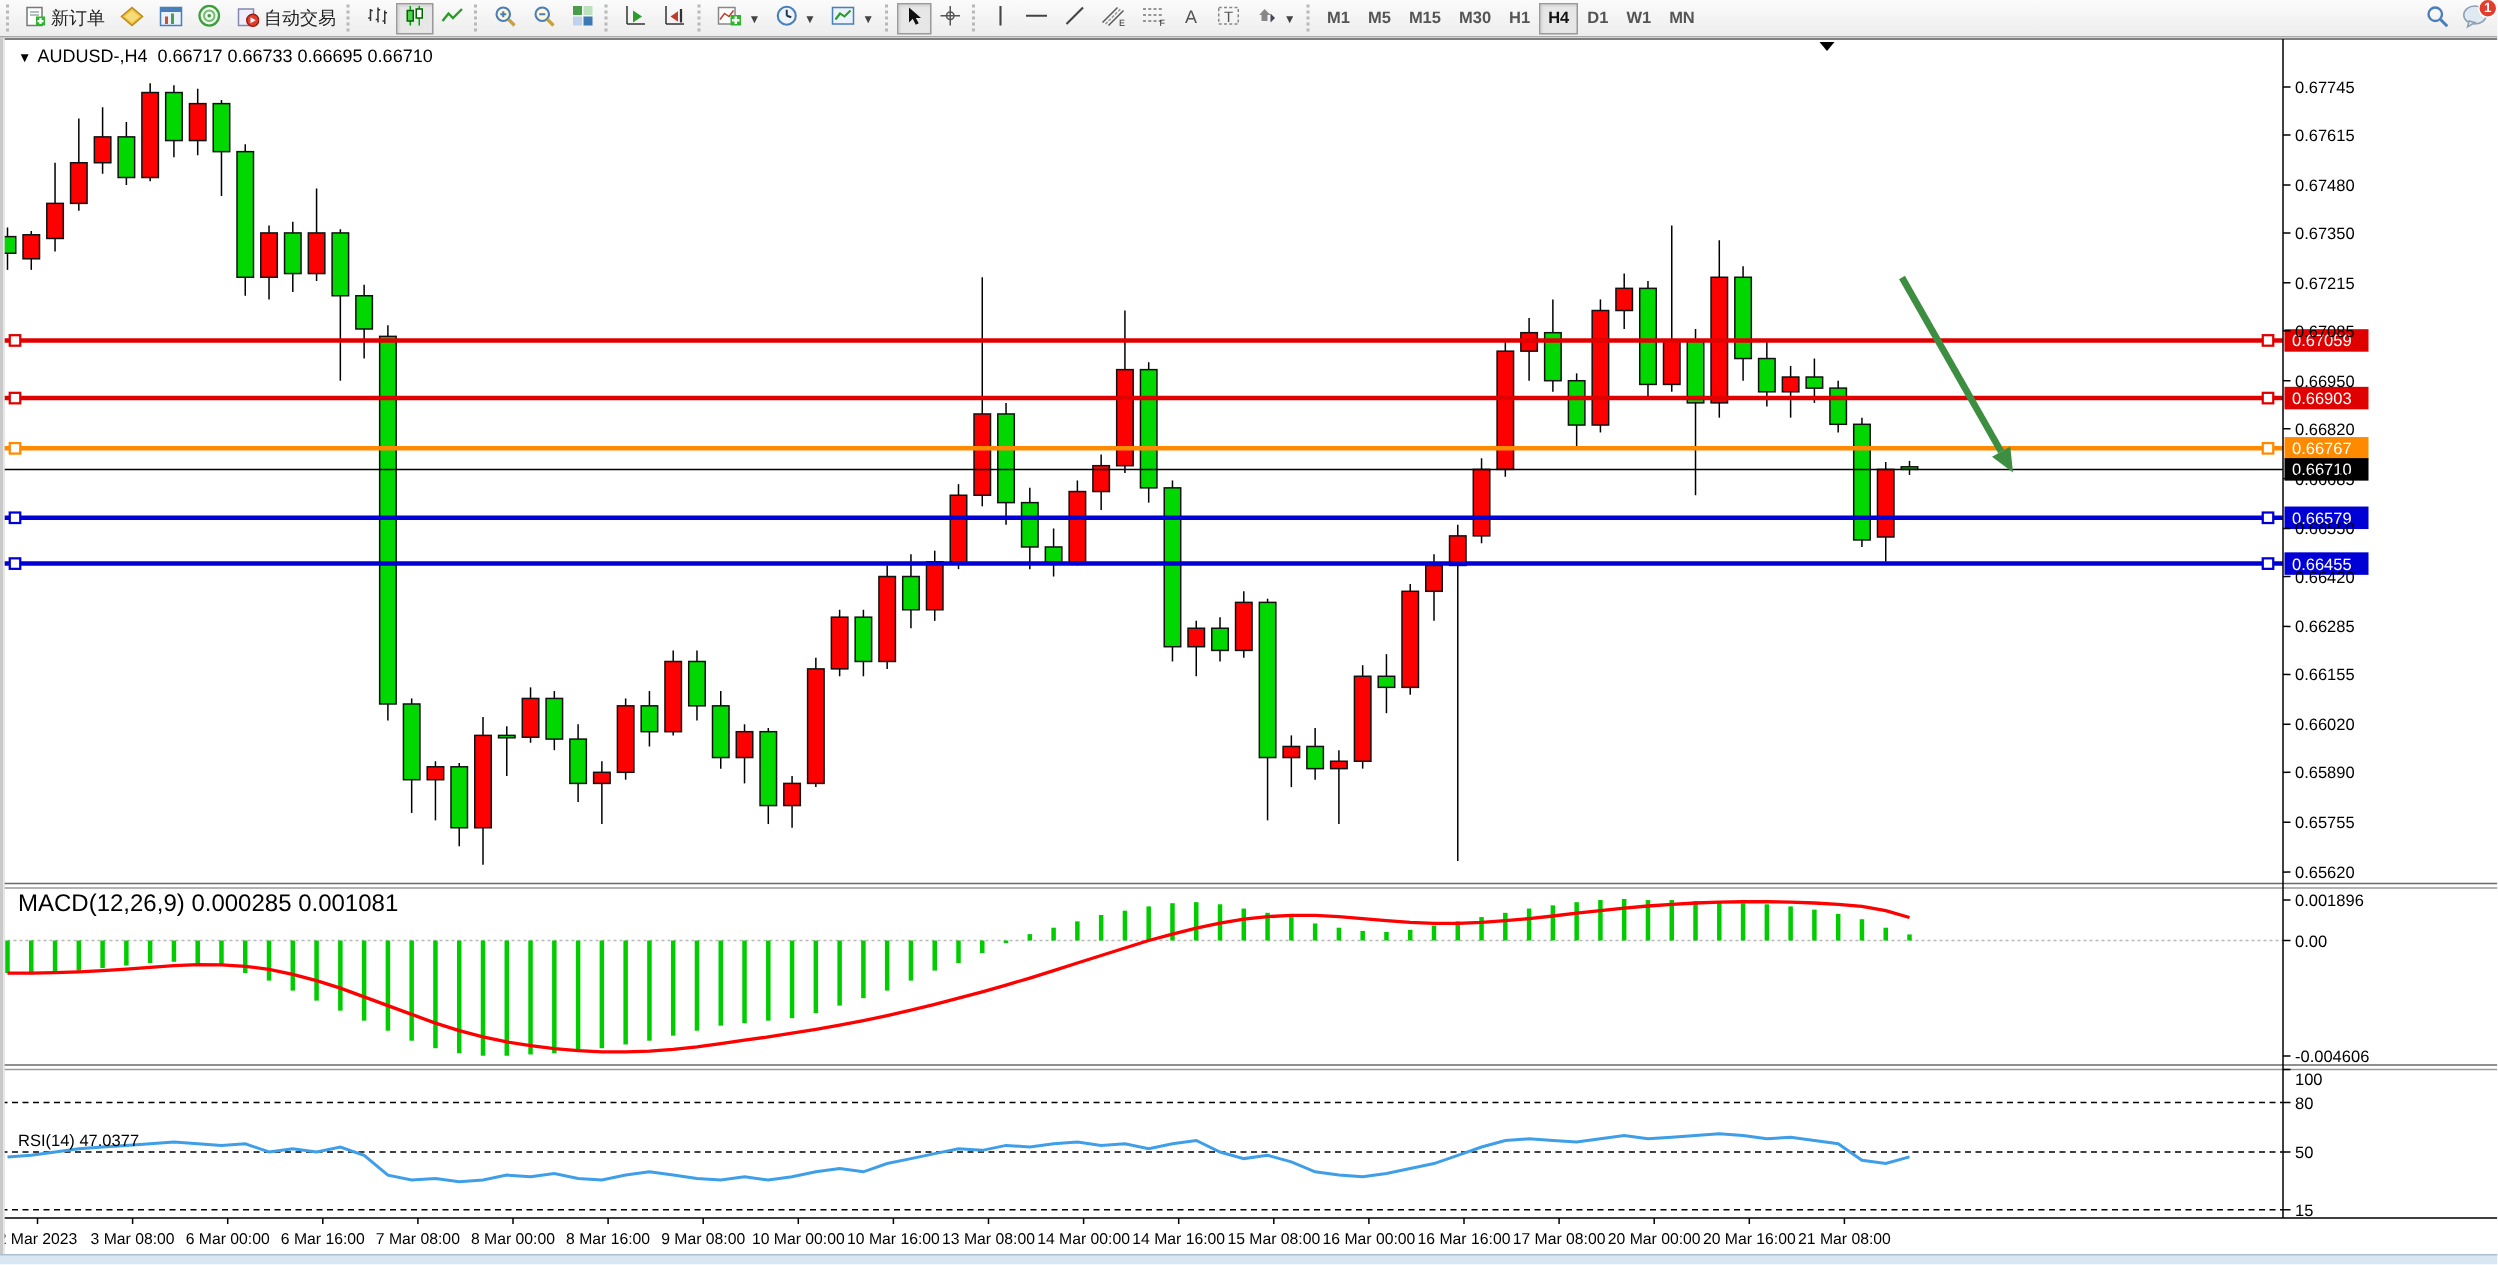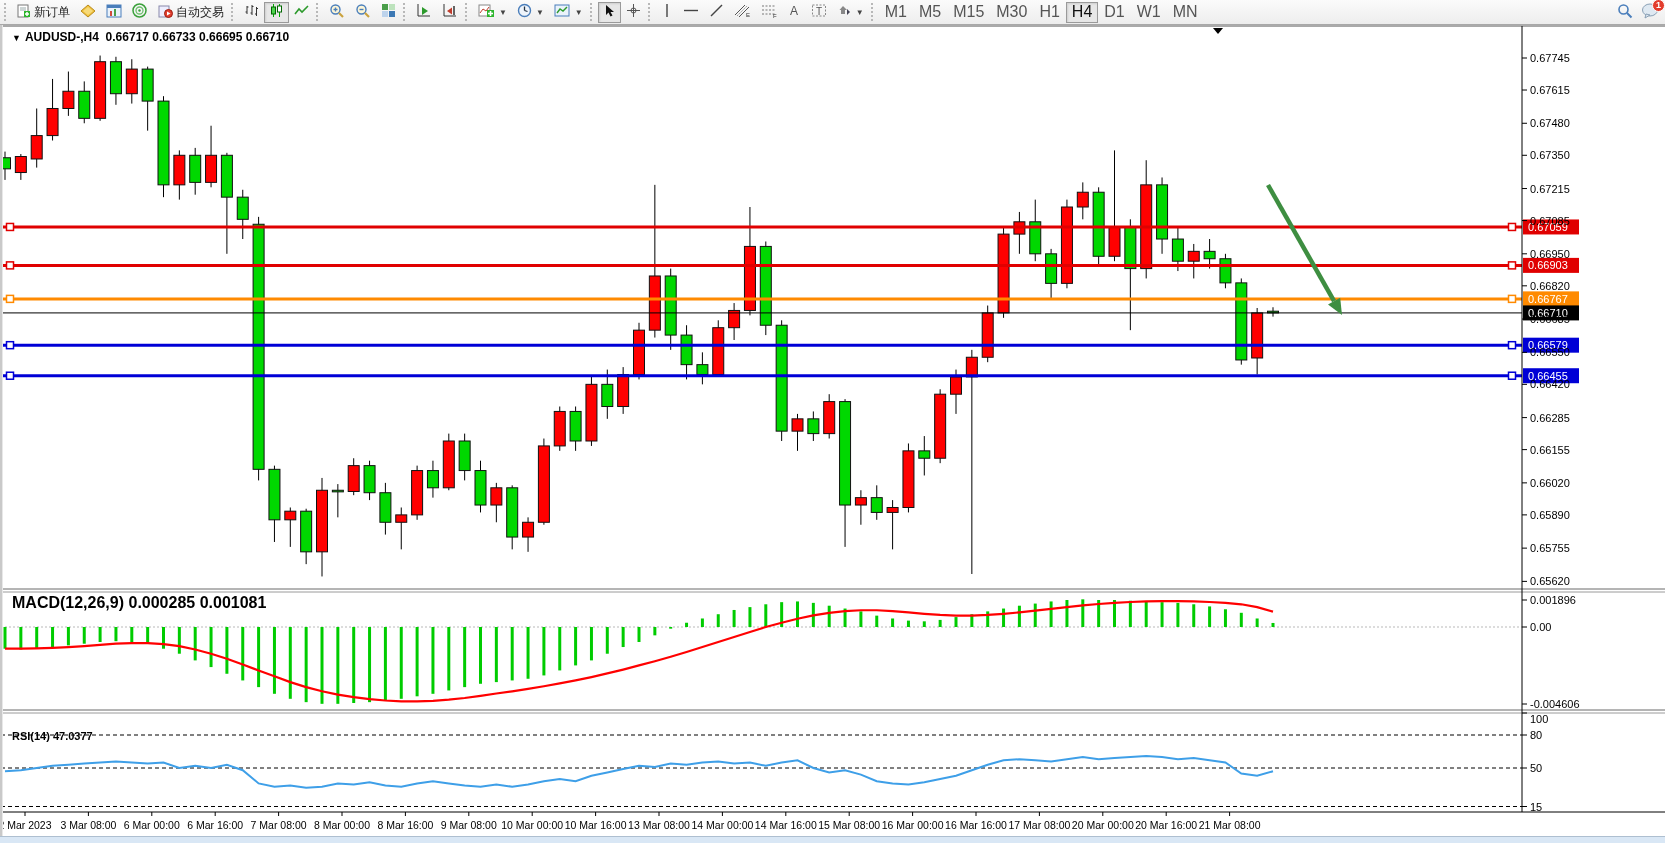--- a/index.html
+++ b/index.html
@@ -15,39 +15,39 @@
     padding-left:2px;
   }
   .grip { width:6px; height:18px; margin:0 2px; border-left:2px dotted #b8b8b8; }
   .tb {
     display:inline-flex; align-items:center; gap:3px; height:21px; padding:0 4px;
     background:transparent; border:1px solid transparent; font-size:12px; color:#222;
     cursor:default; white-space:nowrap;
   }
   .tb.pressed { border:1px solid #9a9a9a; background:#e7e7e7; box-shadow:inset 1px 1px 2px #cfcfcf; }
   .tb .dd { font-size:8px; color:#444; margin-left:1px; }
-  .tf { padding:0 5px; color:#555; font-weight:normal; font-size:16px; }
+  .tf { padding:0 5px; color:#555; font-weight:bold; font-size:11px; }
   .tf.pressed { color:#111; }
   .right-cluster { margin-left:auto; display:flex; align-items:center; margin-right:6px; gap:8px; }
   .badge {
     position:absolute; top:-4px; right:-6px; width:13px; height:13px; border-radius:50%;
     background:#e23d2d; color:#fff; font-size:9px; font-weight:bold;
     display:flex; align-items:center; justify-content:center; border:1px solid #fff;
   }
   .chat-wrap { position:relative; }
 
   
   #chart-area { position:absolute; top:25px; left:0; width:1665px; height:811px; background:#fff; z-index:1; }
   #chart-svg { position:absolute; top:0; left:0; }
   .left-edge { position:absolute; top:25px; left:0; width:3px; height:811px; background:#c9c9c9; border-right:1px solid #e8e8e8; z-index:2; }
-  .overlay-label { position:absolute; z-index:2; color:#000; background:transparent;font-weight:bold; }
+  .overlay-label { position:absolute; z-index:2; color:#000; background:transparent; }
   #chart-title { top:30px; left:12px; font-size:12px; }
   #chart-title .tri { font-size:9px; margin-right:4px; }
   #macd-label { top:594px; left:12px; font-size:16px; }
-  #rsi-label  { top:730px; left:12px; font-size:11px; }
+  #rsi-label  { top:755px; left:12px; font-size:11px; }
 
   .axis-hot { position:absolute; z-index:2; }
   #price-axis-hot { top:30px; left:1522px; width:143px; height:780px; }
   #time-axis-hot  { top:815px; left:0; width:1520px; height:22px; }
 
   .bottom-strip { position:absolute; top:836px; left:0; width:1665px; height:7px; background:#d9e7f5; border-top:1px solid #aebfd0; z-index:2; }
 </style>
 </head>
 <body>
 

